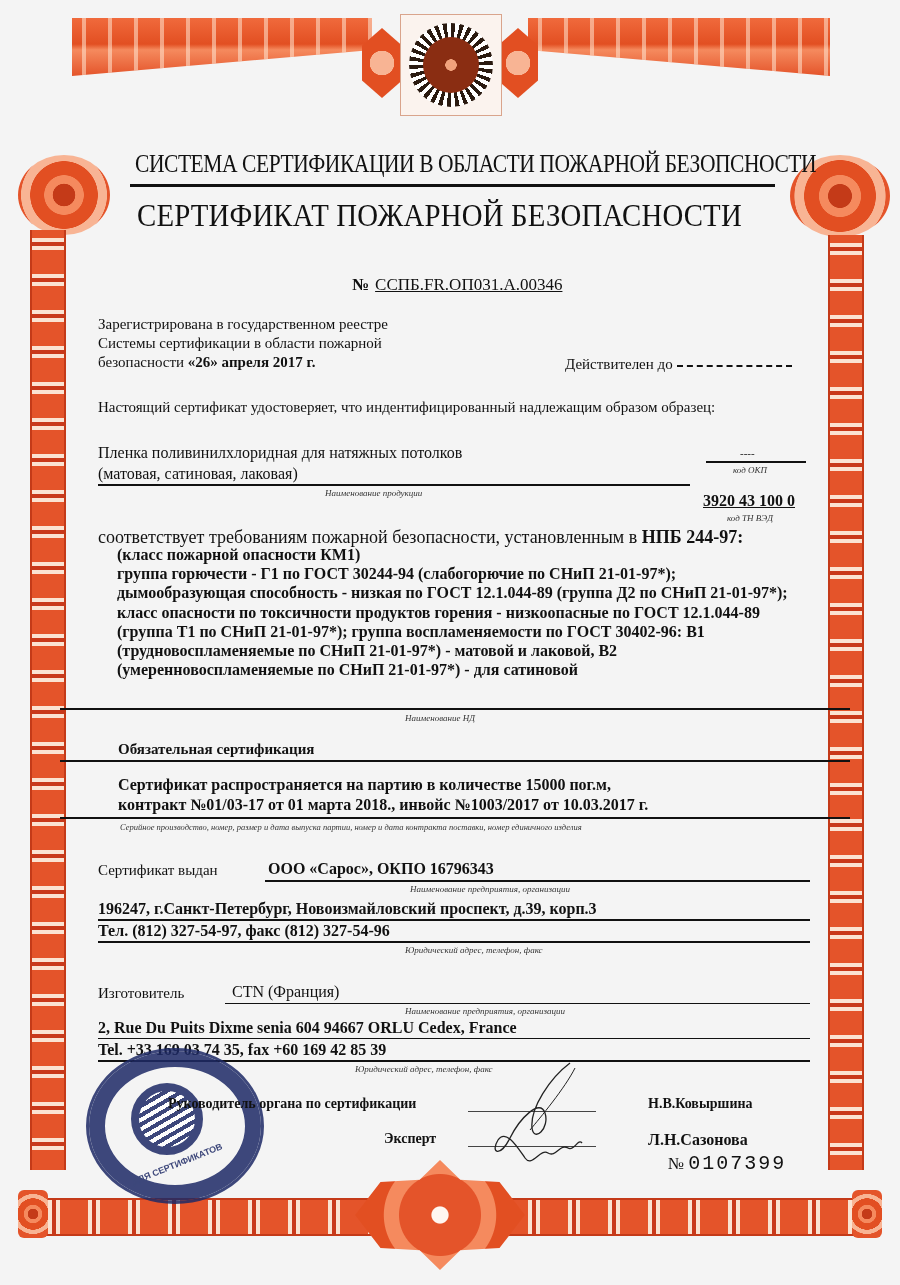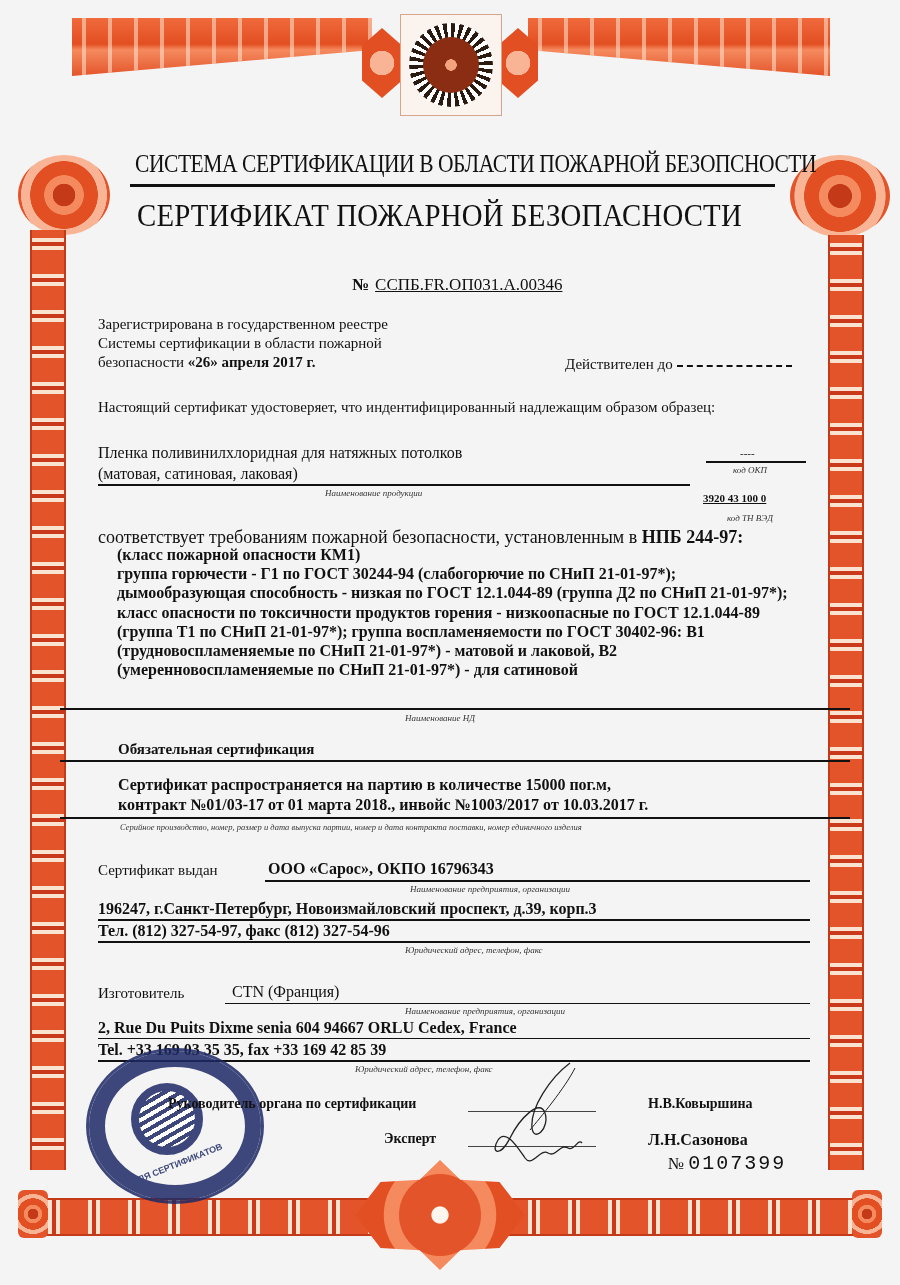--- a/index.html
+++ b/index.html
@@ -80,21 +80,21 @@
   .reg b { font-weight: bold; }
   .valid { left: 565px; top: 356px; font-size: 15px; white-space: nowrap; }
   .valid .dash { display: inline-block; width: 115px; border-bottom: 2px dashed #111; margin-left: 4px; vertical-align: middle; }
   .attest { left: 98px; top: 399px; font-size: 15px; white-space: nowrap; }
 
   .product { left: 98px; top: 442px; font-size: 16px; font-weight: normal; line-height: 21px; width: 600px; }
   .prod-rule { position: absolute; left: 98px; top: 484px; width: 592px; height: 2px; background: #111; }
   .caption { position: absolute; font-size: 9px; font-style: italic; color: #333; white-space: nowrap; }
   .okp-val { left: 740px; top: 447px; font-size: 11px; }
   .okp-rule { position: absolute; left: 706px; top: 461px; width: 100px; height: 2px; background: #111; }
-  .tnved-val { left: 703px; top: 492px; font-size: 11px; font-weight: bold; text-decoration: underline; }
+  .tnved-val { left: 703px; top: 492px; font-size: 16px; font-weight: bold; text-decoration: underline; }
 
   .conform { left: 98px; top: 527px; font-size: 18px; white-space: nowrap; }
   .conform b { font-weight: bold; }
   .reqs { left: 117px; top: 545px; width: 690px; font-size: 16px; font-weight: bold; line-height: 19.2px; }
   .reqs-rule { position: absolute; left: 60px; top: 708px; width: 790px; height: 2px; background: #111; }
 
   .mandatory { left: 118px; top: 741px; font-size: 15px; font-weight: bold; }
   .mand-rule { position: absolute; left: 60px; top: 760px; width: 790px; height: 2px; background: #111; }
   .batch { left: 118px; top: 775px; font-size: 16px; font-weight: bold; line-height: 20px; width: 700px; }
   .batch-rule { position: absolute; left: 60px; top: 817px; width: 790px; height: 2px; background: #111; }
@@ -215,21 +215,21 @@
 <div class="abs tel1">Тел. (812) 327-54-97, факс (812) 327-54-96</div>
 <div class="tel1-rule"></div>
 <div class="caption" style="left:405px; top:945px;">Юридический адрес, телефон, факс</div>
 
 <div class="abs mfr-label">Изготовитель</div>
 <div class="abs mfr-val">CTN (Франция)</div>
 <div class="mfr-rule"></div>
 <div class="caption" style="left:405px; top:1006px;">Наименование предприятия, организации</div>
 <div class="abs addr2">2, Rue Du Puits Dixme senia 604 94667 ORLU Cedex, France</div>
 <div class="addr2-rule"></div>
-<div class="abs tel2">Tel. +33 169 03 35 35,  fax +33 169 42 85 39</div>
+<div class="abs tel2">Tel. +33 169 03 74 35,  fax +60 169 42 85 39</div>
 <div class="tel2-rule"></div>
 <div class="caption" style="left:355px; top:1064px;">Юридический адрес, телефон, факс</div>
 
 <div class="stamp">
   <div class="stamp-inner"></div>
   <div class="stamp-text">ДЛЯ СЕРТИФИКАТОВ</div>
 </div>
 
 <div class="abs head-label">Руководитель органа по сертификации</div>
 <div class="head-rule"></div>

